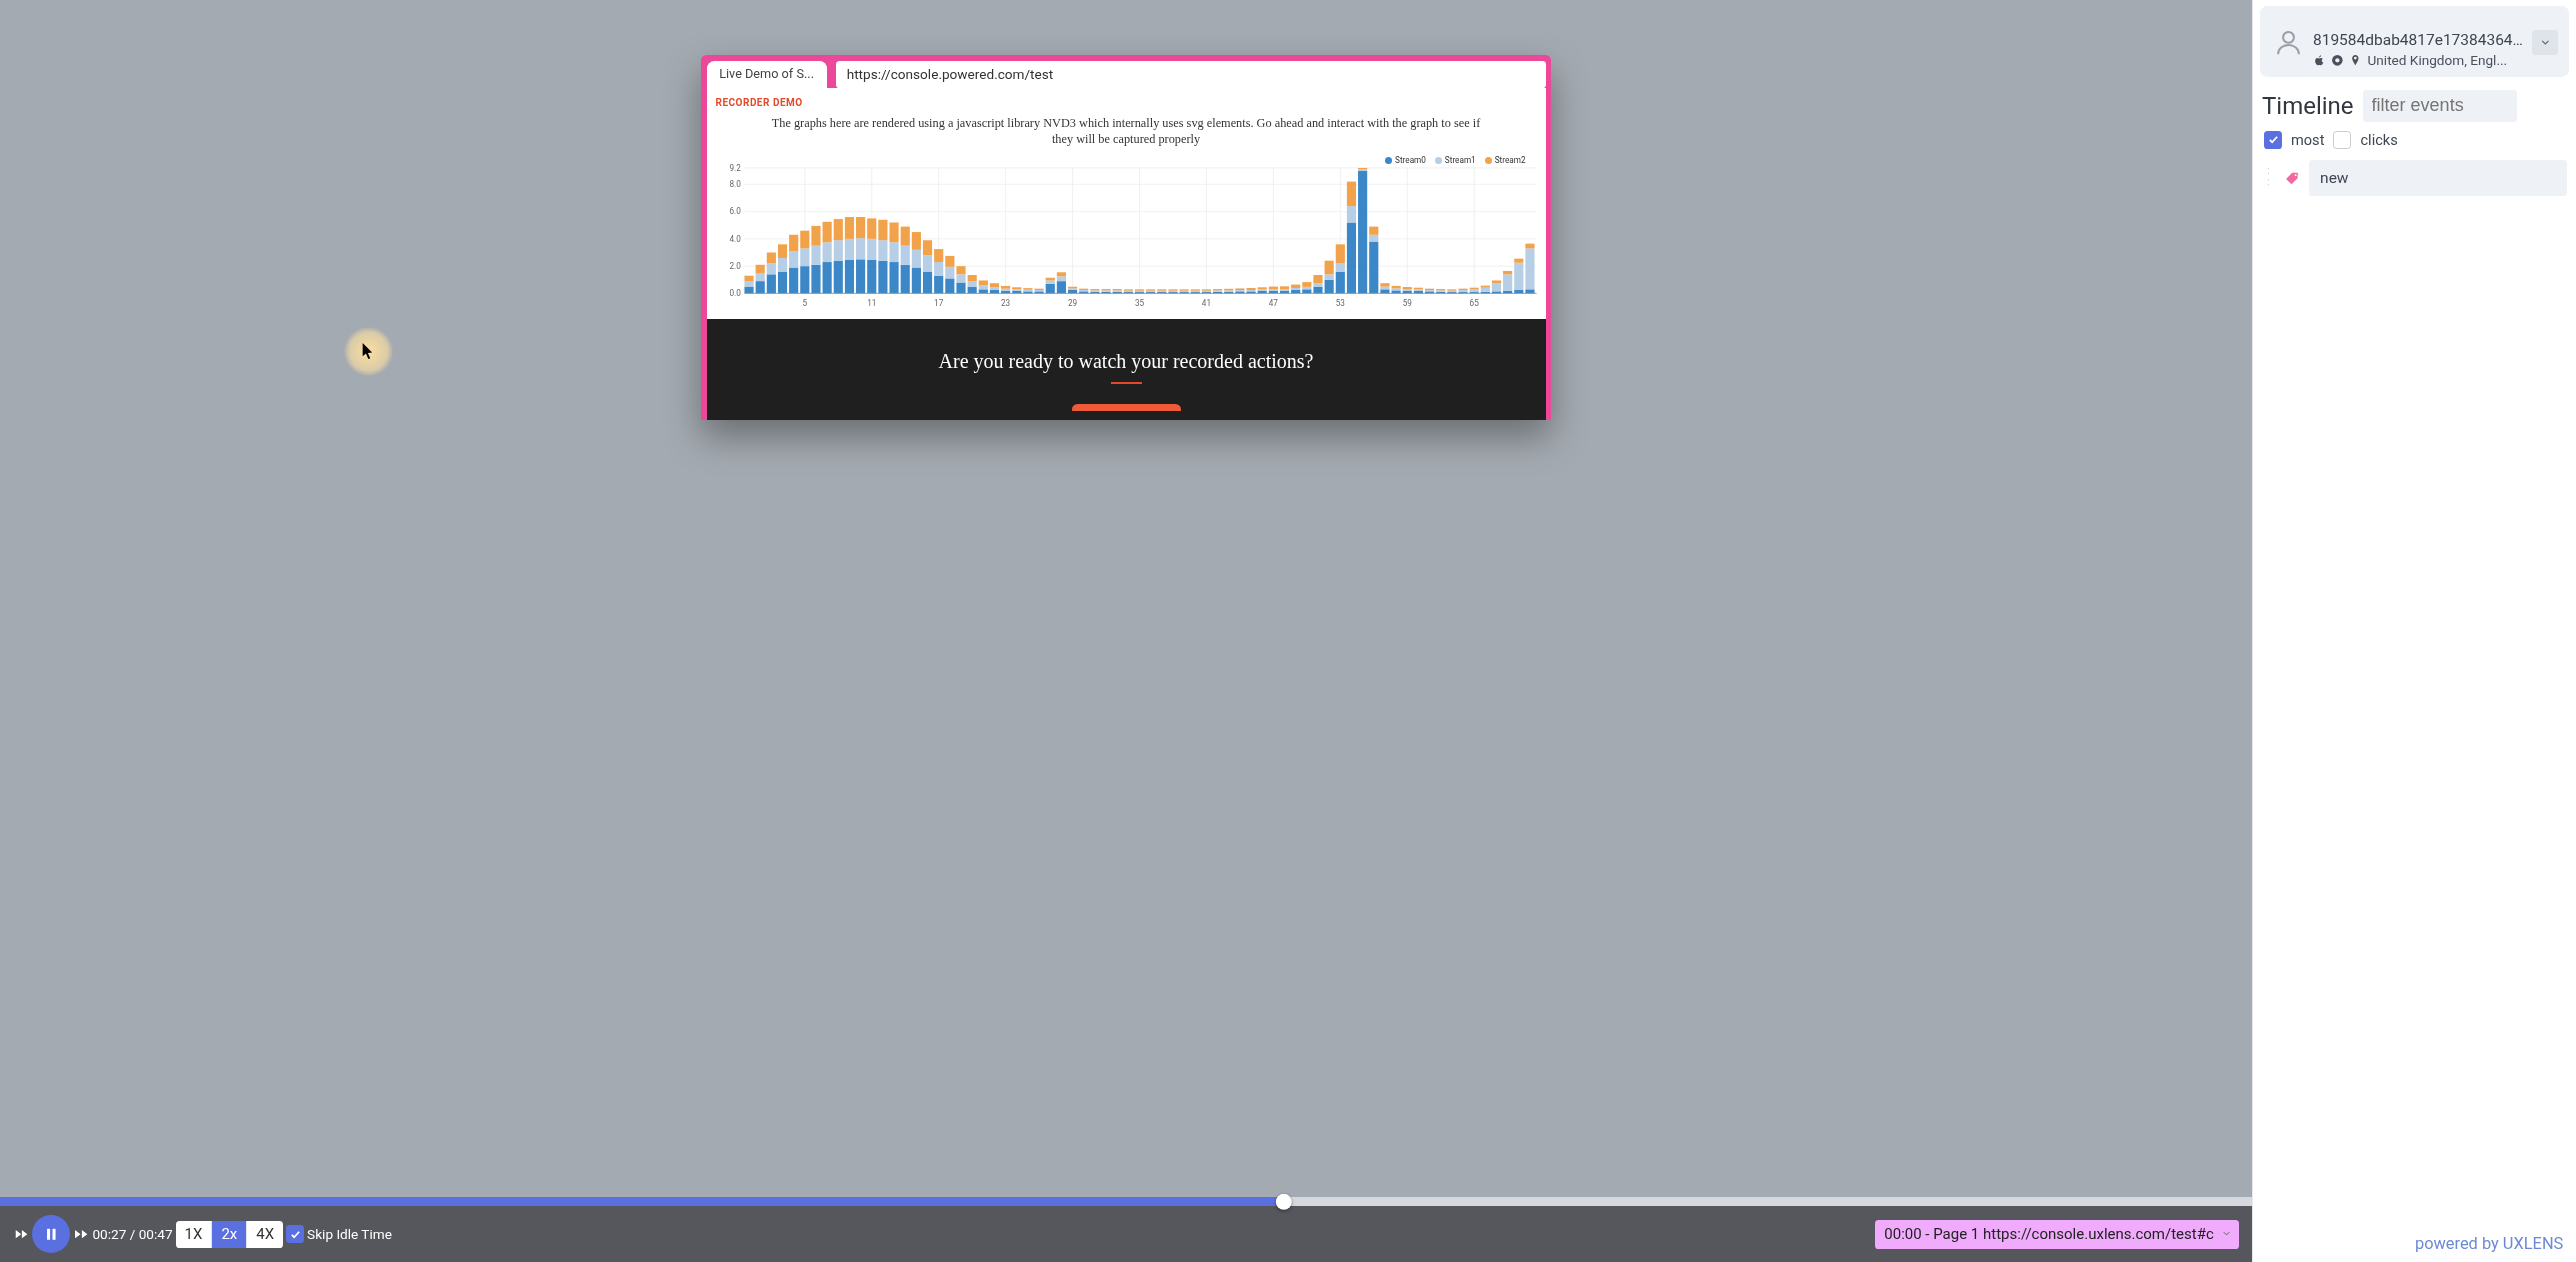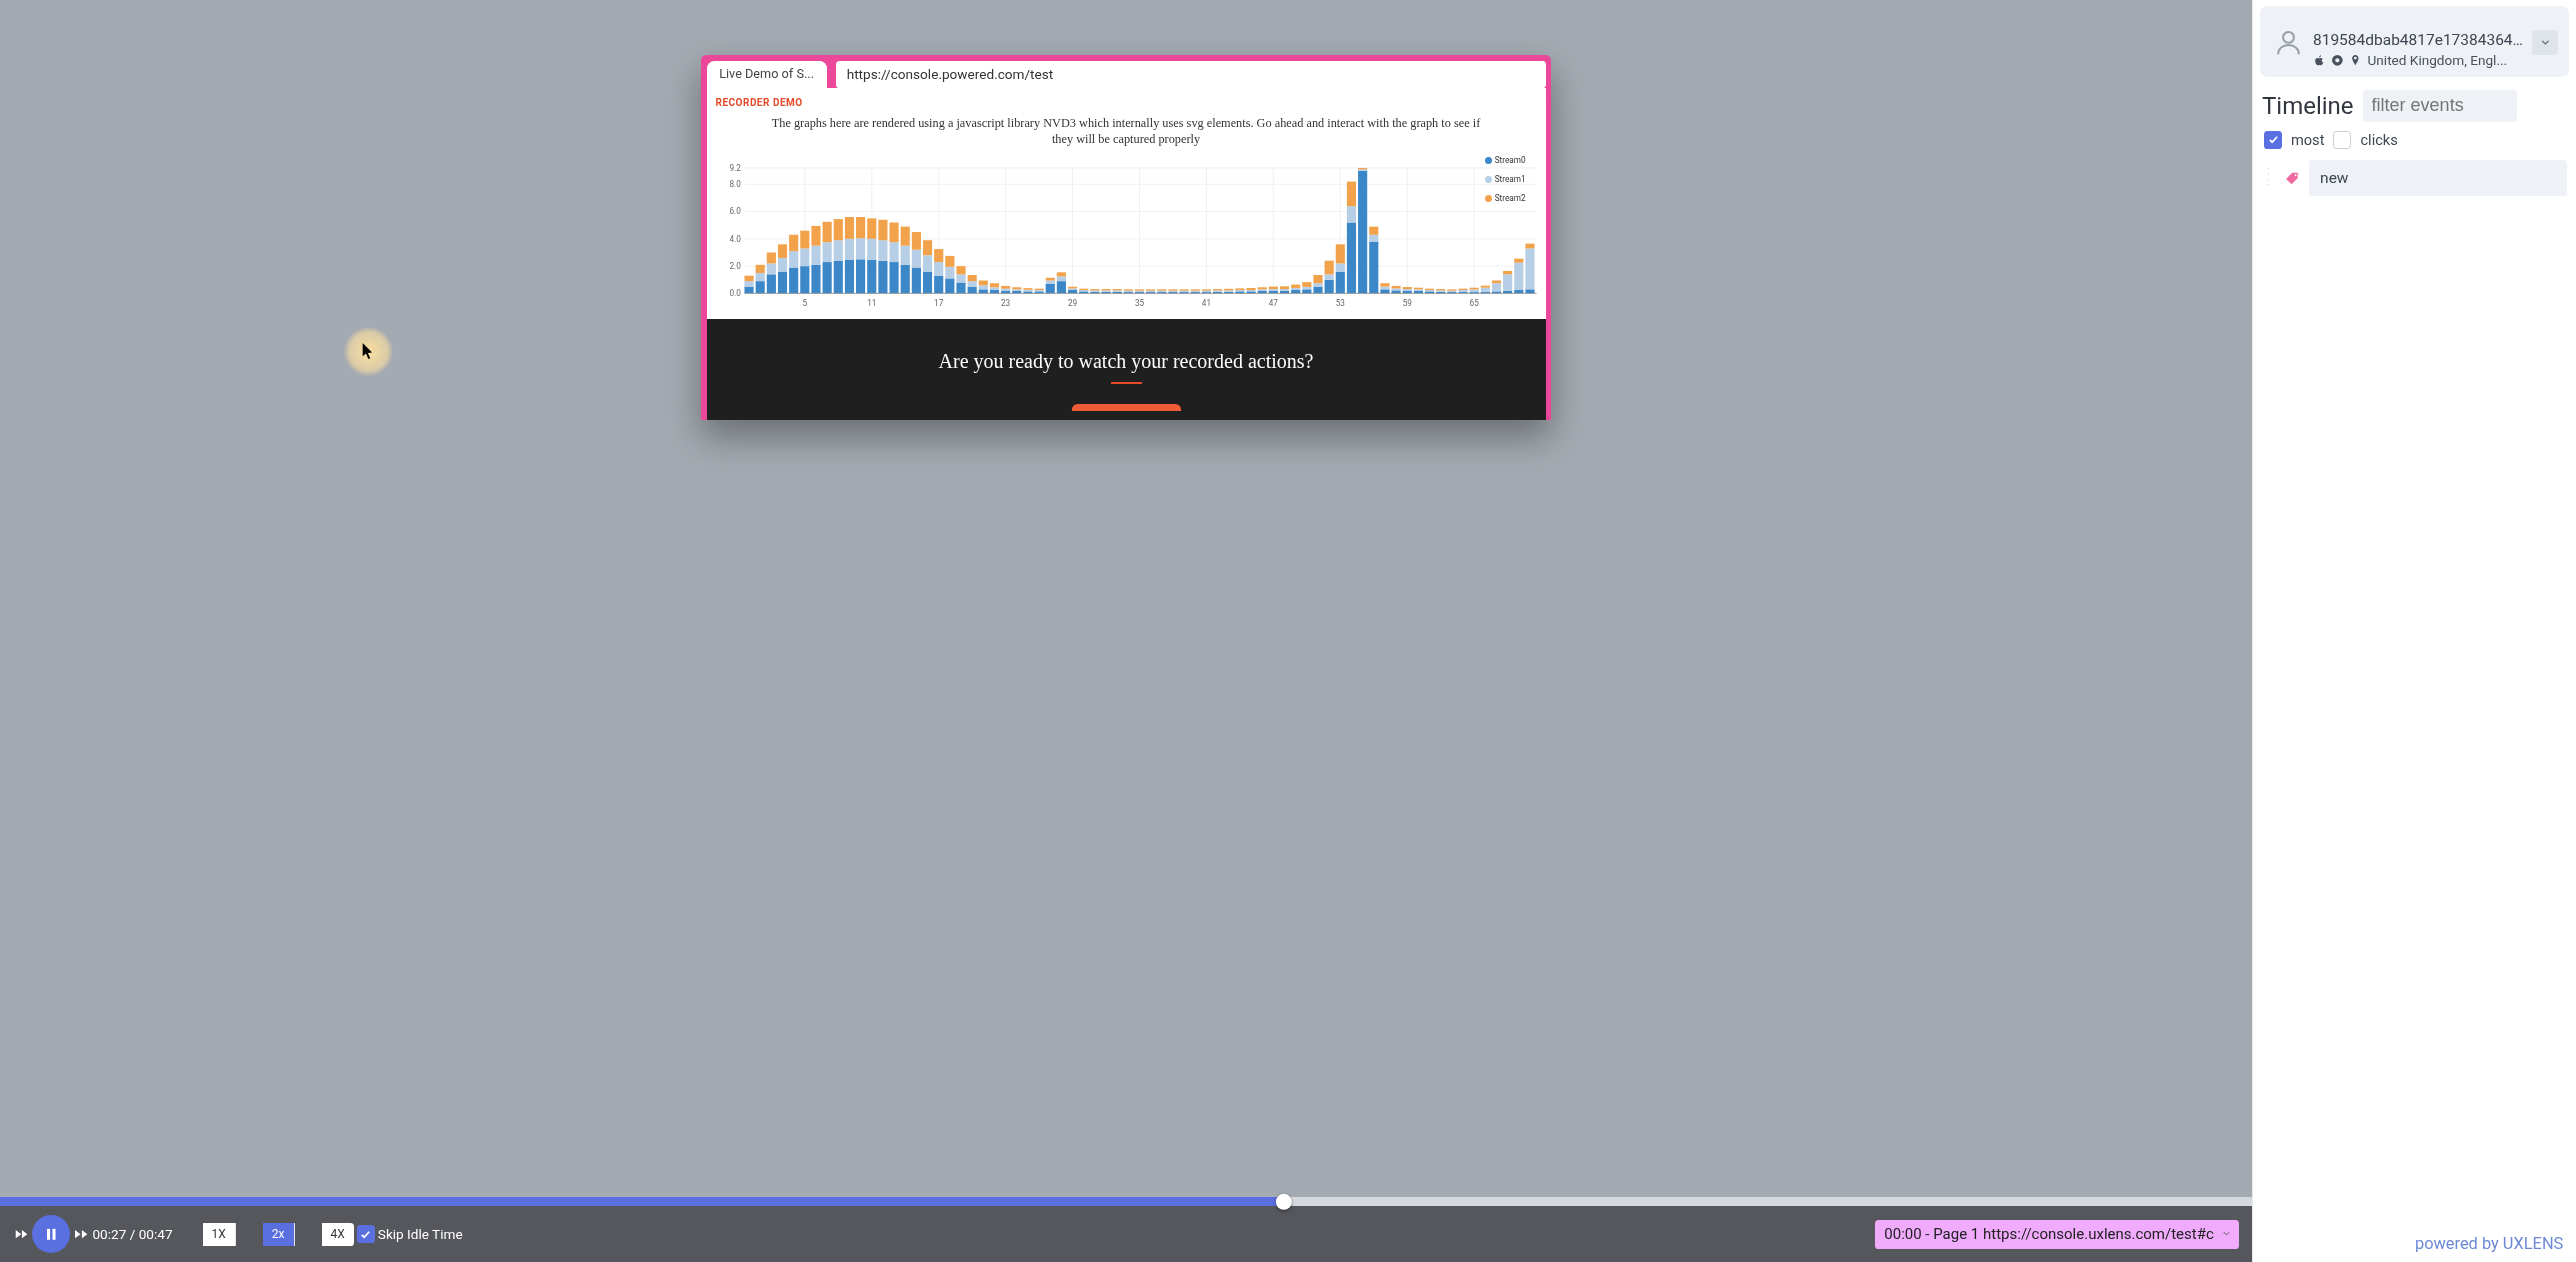--- a/index.html
+++ b/index.html
@@ -28,21 +28,21 @@
   }
   .page {
     background: #fff; width: 100%; border-radius: 0; overflow: hidden;
   }
   .recorder-label { color: #e44a2a; font-size: 10px; font-weight: 700; letter-spacing: 0.5px; padding: 9px 9px 3.6px 9px; }
   .graph-caption {
     text-align: center; font-family: Georgia, 'Times New Roman', serif; color: #333;
     font-size: 12.3px; padding: 3.6px 64px 7.3px 64px; line-height: 1.35;
   }
   .chart-wrap { position: relative; padding: 0 12.7px 9px 12.7px; }
-  .chart-legend { position: absolute; top: 0; right: 20px; font-size: 8.2px; color: #333; display: flex; gap: 9px; flex-direction: column; }
+  .chart-legend { position: absolute; top: 0; right: 20px; font-size: 8.2px; color: #333; display: flex; gap: 9px; }
   .legend-item { display: inline-flex; align-items: center; gap: 2.7px; }
   .swatch { width: 7.3px; height: 7.3px; border-radius: 50%; display: inline-block; }
   .sw-s0 { background: #3b87c8; }
   .sw-s1 { background: #b6cee6; }
   .sw-s2 { background: #f2a24a; }
   svg.chart { display: block; }
   .axis-text { font-size: 9px; fill: #666; }
   .cta-panel {
     background: #1f1f1f; color: #fff; text-align: center; padding: 31px 45px 9px 45px;
   }
@@ -71,21 +71,21 @@
     background: #55575c; color: #fff; display: flex; align-items: center; padding: 9px 12.7px; gap: 3px;
     font-size: 13.6px;
   }
   .icon-btn { color: #fff; cursor: pointer; display: inline-flex; align-items: center; }
   .play-btn {
     width: 38px; height: 38px; border-radius: 50%; background: #5a6fe0; display: inline-flex;
     align-items: center; justify-content: center; cursor: pointer;
   }
   .timecode { font-variant-numeric: tabular-nums; }
   .speed-group { display: inline-flex; border-radius: 3.6px; overflow: hidden; }
-  .speed-btn { background: #fff; color: #333; padding: 4.5px 9px; font-size: 12px; cursor: pointer; border-right:0.9px solid #e3e3e3;margin-left:27px;}
+  .speed-btn { background: #fff; color: #333; padding: 4.5px 9px; font-size: 15px; cursor: pointer; border-right:0.9px solid #e3e3e3;}
   .speed-btn:last-child{border-right:none;}
   .speed-btn.active { background: #5a6fe0; color: #fff; }
   .chk {
     width: 18px; height: 18px; border-radius: 3.6px; background: #5a6fe0; display: inline-flex;
     align-items: center; justify-content: center; color: #fff; font-size: 12px;
   }
   .chk.empty { background: #fff; border:0.9px solid #c9ccd2; }
   .page-select {
     margin-left: auto; background: #f0abfc; color: #222; border-radius: 3.6px; padding: 5.5px 25.5px 5.5px 9px;
     font-size: 15px; position: relative; min-width: 309px; white-space: nowrap; overflow:hidden;

